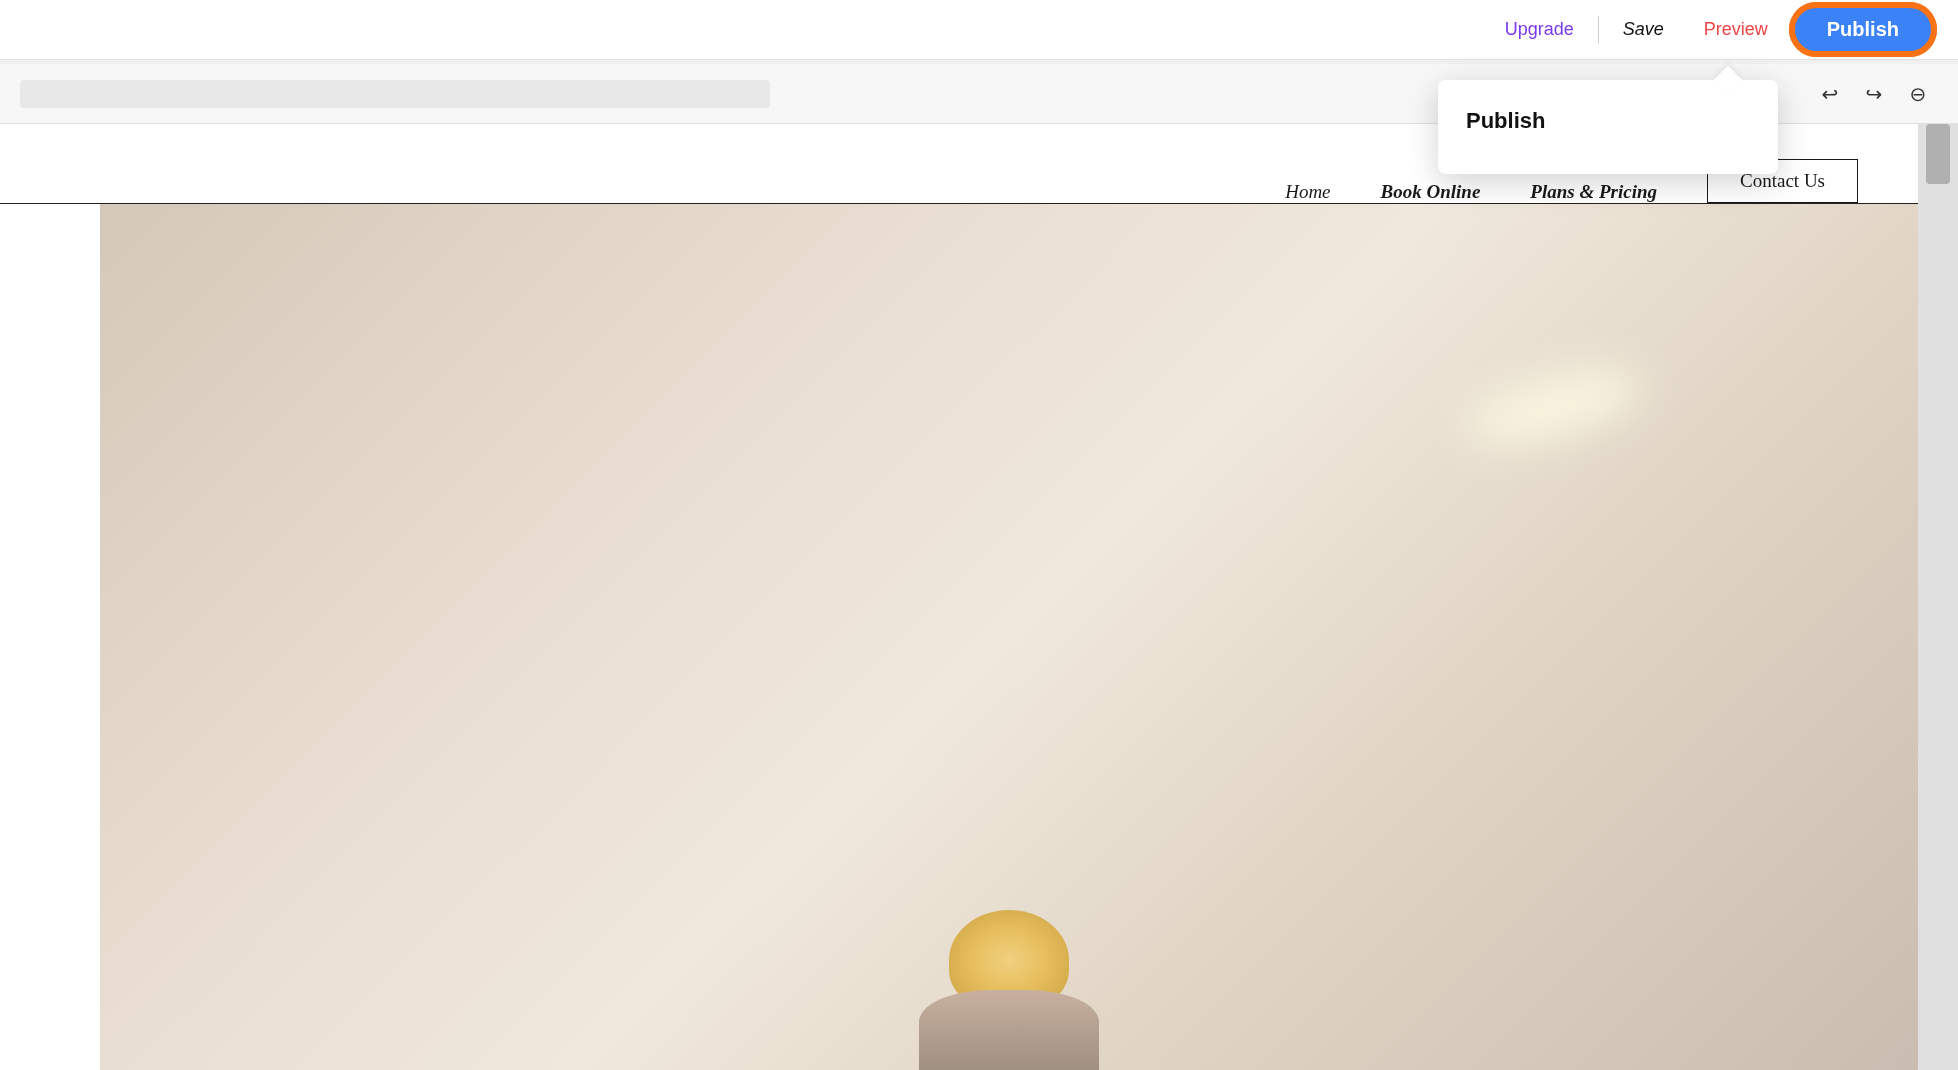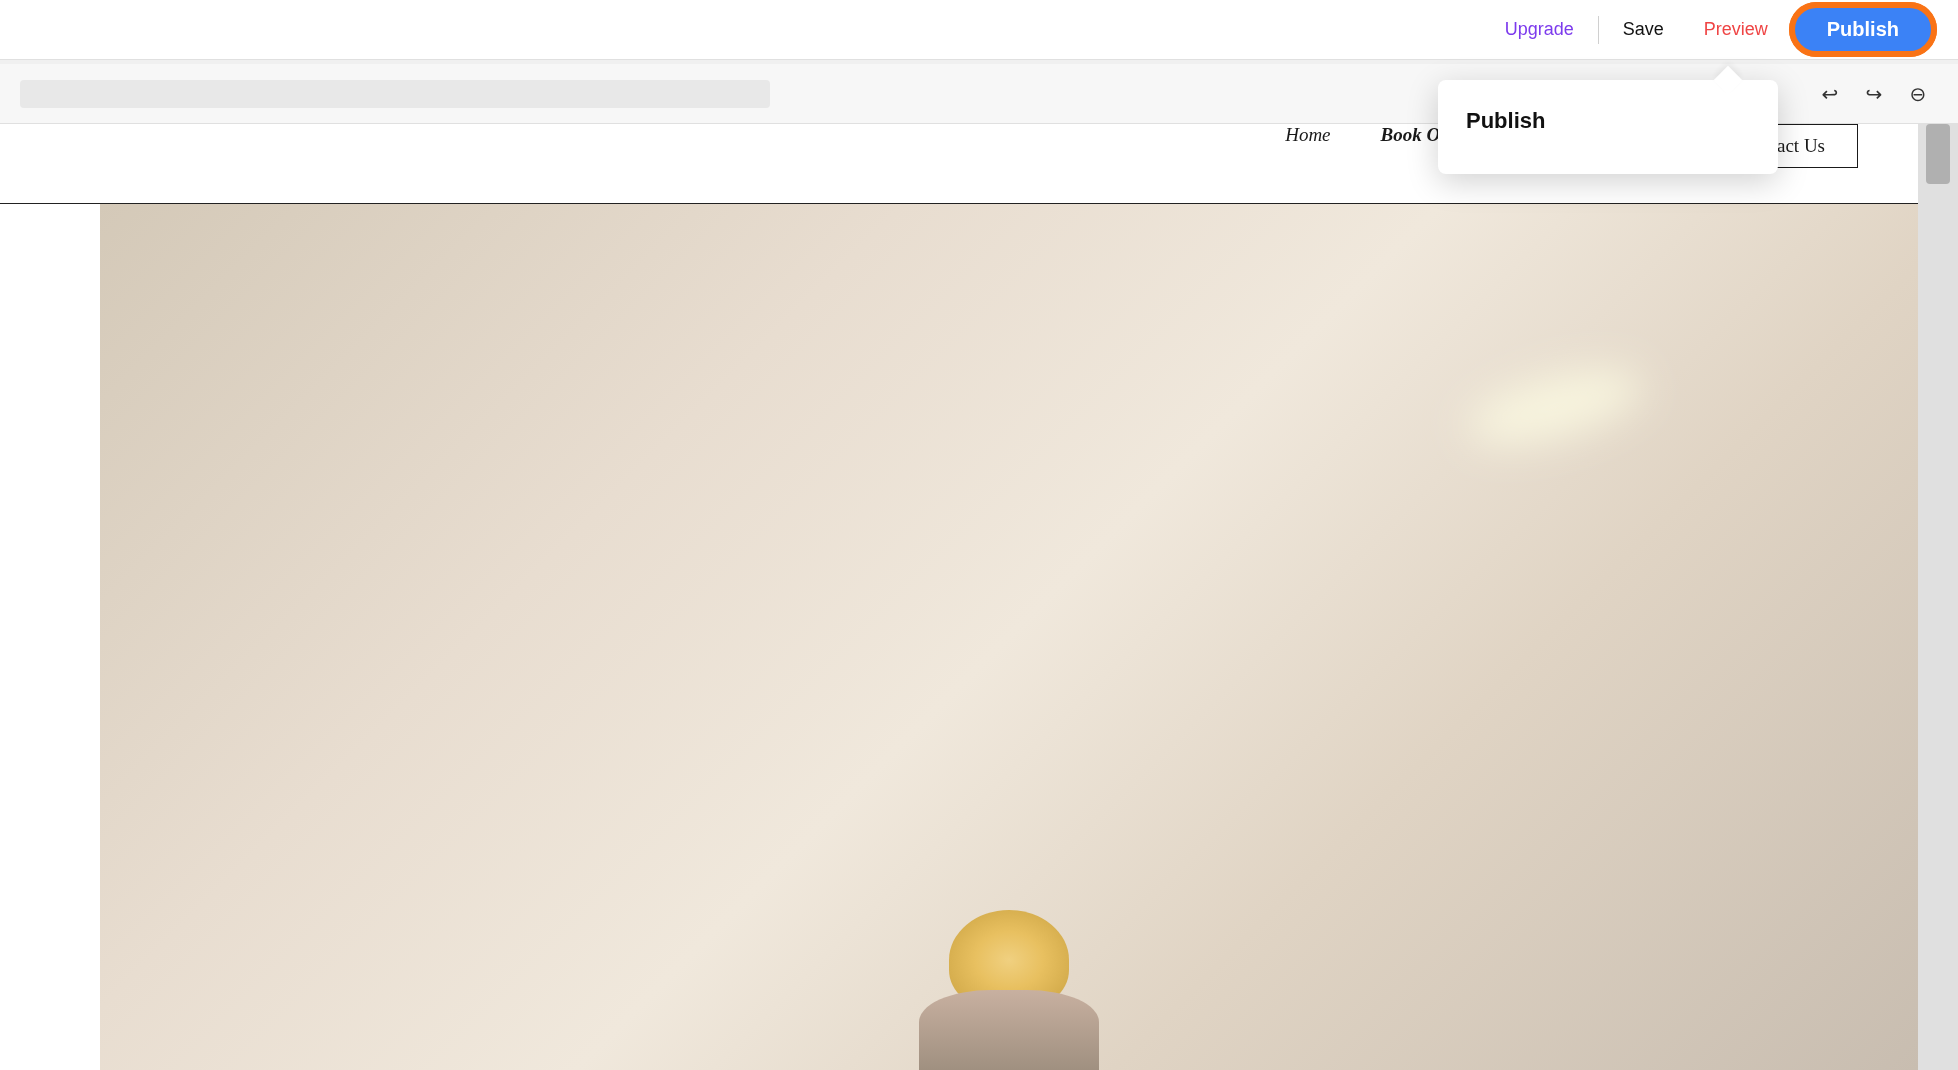--- a/index.html
+++ b/index.html
@@ -44,20 +44,21 @@
       background: #d0d0d0;
     }
 
     .toolbar-save {
       color: #111;
       font-size: 18px;
       font-weight: 500;
       cursor: pointer;
       padding: 8px 16px;
       text-decoration: none;
+      font-style: italic;
     }
 
     .toolbar-preview {
       color: #ef4444;
       font-size: 18px;
       font-weight: 500;
       cursor: pointer;
       padding: 8px 16px;
       text-decoration: none;
     }
@@ -183,21 +184,21 @@
     
     .site-nav {
       position: absolute;
       top: 0;
       left: 0;
       right: 0;
       height: 80px;
       background: #fff;
       border-bottom: 1px solid #222;
       display: flex;
-      align-items: flex-start;
+      align-items: flex-end;
       justify-content: flex-end;
       padding: 0 60px;
       gap: 50px;
     }
 
     .nav-item {
       font-size: 19px;
       color: #1a1a1a;
       cursor: pointer;
       font-family: Georgia, 'Times New Roman', serif;

